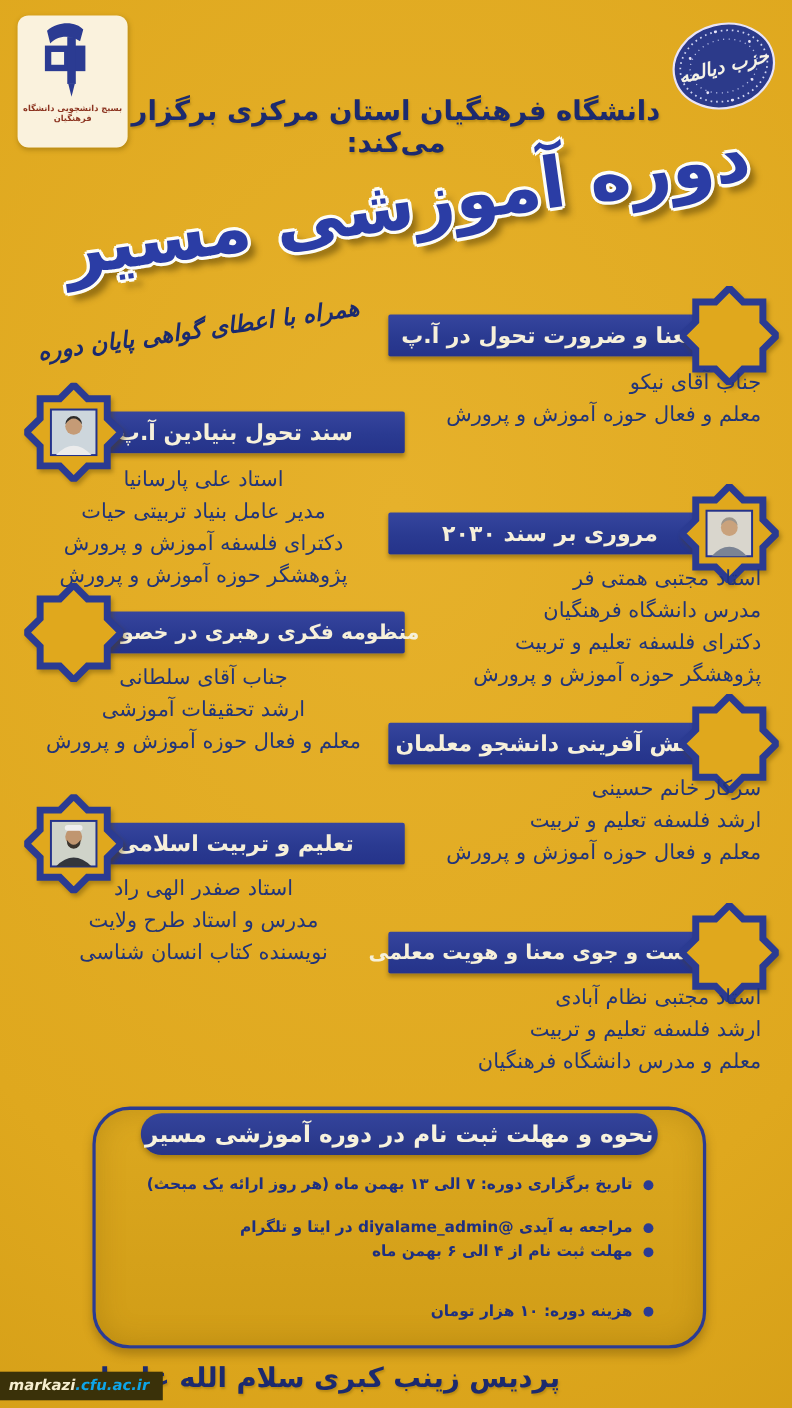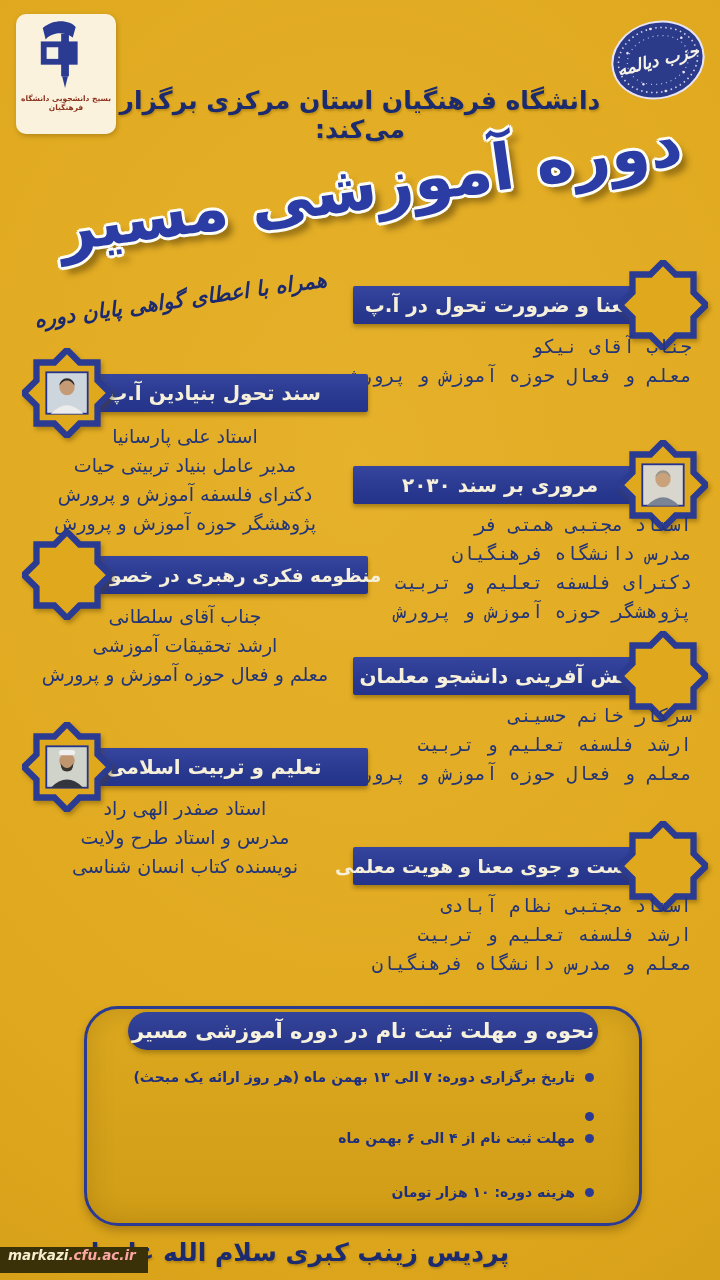--- a/index.html
+++ b/index.html
@@ -52,21 +52,21 @@
     color:#f6f0da;font-weight:bold;font-size:20px;
     display:flex;align-items:center;justify-content:center;white-space:nowrap;
     box-shadow:0 3px 4px rgba(90,65,0,.45);
   }
   .bar-r{left:353px;width:294px;}
   .bar-l{left:60px;width:308px;}
   .star{position:absolute;width:90px;height:90px;filter:drop-shadow(2px 3px 2px rgba(90,65,0,.4));}
   .star-r{left:618px;}
   .star-l{left:22px;}
   .details{position:absolute;color:#223579;font-size:19px;line-height:29px;}
-  .det-r{right:28px;width:420px;font-family:Liberation Mono, monospace;}
+  .det-r{right:28px;width:420px;}
   .det-l{left:20px;width:330px;text-align:center;}
   
   .s1-bar{top:286px}.s1-star{top:260px}.s1-det{top:334px}
   .s2-bar{top:374px}.s2-star{top:348px}.s2-det{top:422px}
   .s3-bar{top:466px}.s3-star{top:440px}.s3-det{top:512px}
   .s4-bar{top:556px}.s4-star{top:530px}.s4-det{top:602px}
   .s5-bar{top:657px}.s5-star{top:631px}.s5-det{top:703px}
   .s6-bar{top:748px}.s6-star{top:722px}.s6-det{top:794px}
   .s7-bar{top:847px}.s7-star{top:821px}.s7-det{top:893px}
   
@@ -93,25 +93,25 @@
   }
   .r1{top:1063px}.r2{top:1102px}.r3{top:1124px}.r4{top:1178px}
   
   .campus{
     position:absolute;left:40px;top:1238px;width:520px;text-align:center;
     font-size:25px;font-weight:bold;color:#1c2a6e;
     text-shadow:1px 2px 2px rgba(120,90,0,.35);
   }
   .site-strip{
     position:absolute;left:0;top:1247px;height:26px;padding:0 12px 0 8px;
-    background:#3a3109;display:flex;align-items:flex-start;direction:ltr;
+    background:#3a3109;display:flex;align-items:center;direction:ltr;
     font-size:13.5px;font-weight:bold;font-style:italic;
   }
   .site-strip .p1{color:#f6eecf;}
-  .site-strip .p2{color:#fca5a5;}
+  .site-strip .p2{color:#0ea5e9;}
 </style>
 </head>
 <body>
 
 <div class="page">
 
   <div class="logo-badge">
     <svg viewBox="0 0 64 72">
       <path d="M8 8 C20 -2 36 0 42 7 L39 18 C29 11 17 13 11 20 Z" fill="#2b3b92"></path>
       <rect x="6" y="22" width="38" height="24" fill="#2b3b92"></rect>
@@ -229,20 +229,21 @@
 
   <div class="reg-box"></div>
   <div class="reg-pill">نحوه و مهلت ثبت نام در دوره آموزشی مسیر</div>
 
   <div class="reg-row r1">
     <span class="dot"></span>
     <span>تاریخ برگزاری دوره: ۷ الی ۱۳ بهمن ماه (هر روز ارائه یک مبحث)</span>
   </div>
   <div class="reg-row r2">
     <span class="dot"></span>
+    <span>مراجعه به آیدی @diyalame_admin در ایتا و تلگرام</span>
   </div>
   <div class="reg-row r3">
     <span class="dot"></span>
     <span>مهلت ثبت نام از ۴ الی ۶ بهمن ماه</span>
   </div>
   <div class="reg-row r4">
     <span class="dot"></span>
     <span>هزینه دوره: ۱۰ هزار تومان</span>
   </div>
 

